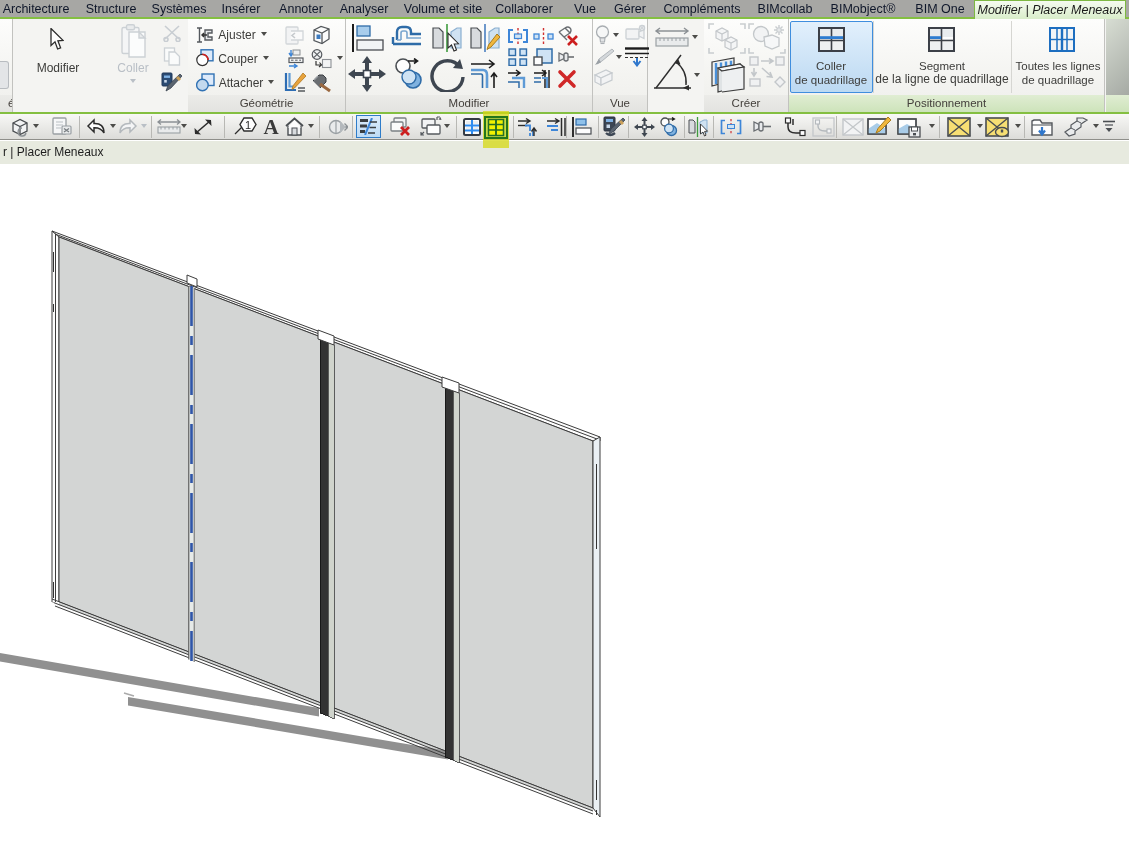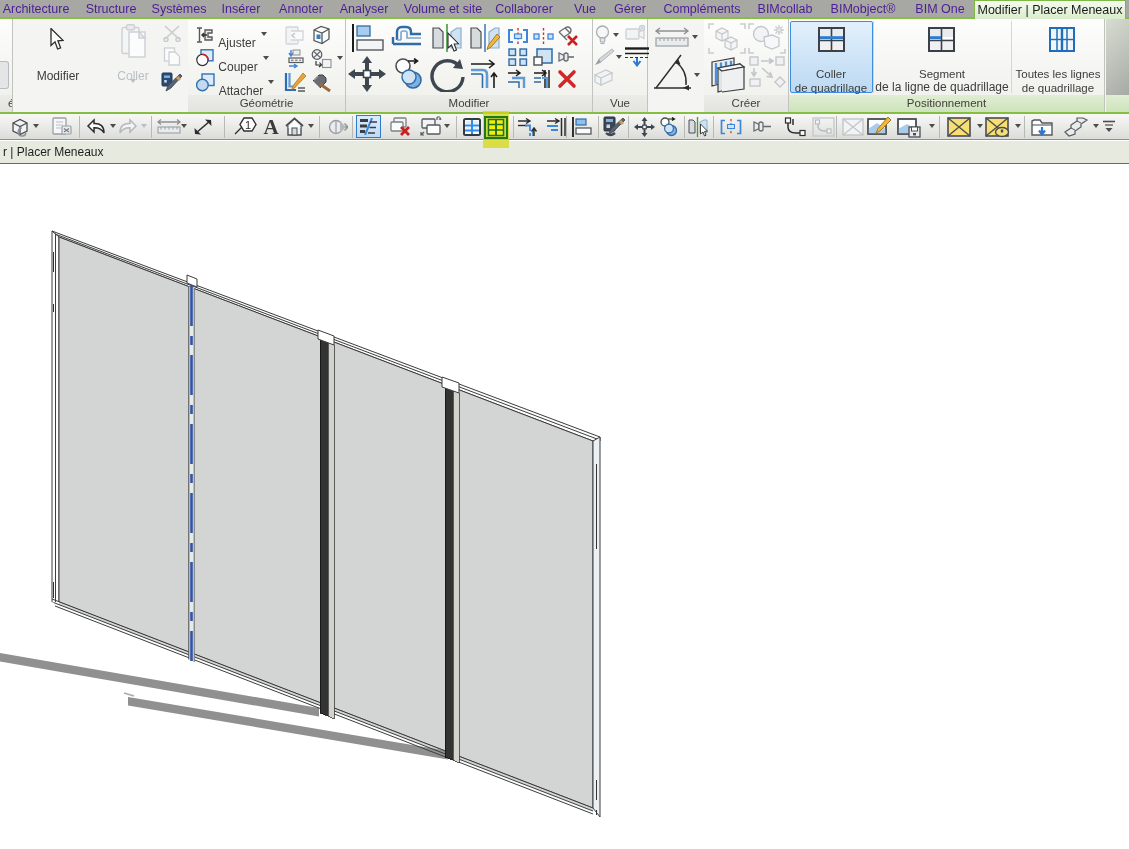--- a/index.html
+++ b/index.html
@@ -2,46 +2,46 @@
 <html><head>
 <meta charset="utf-8">
 <style>
 * { margin:0; padding:0; box-sizing:border-box; }
 html,body { width:1129px; height:849px; overflow:hidden; background:#fff;
   font-family:"Liberation Sans", sans-serif; }
 #page { position:relative; width:1129px; height:849px; }
 
 #tabbar { position:absolute; left:0; top:0; width:1129px; height:17px;
   background:#a7a7a4; }
-.tab { position:absolute; top:2px; font-size:12.5px; color:#4c1d95; transform:translateX(-50%); white-space:nowrap; }
+.tab { position:absolute; top:2px; font-size:12.5px; color:#0f172a; transform:translateX(-50%); white-space:nowrap; }
 #activetab { position:absolute; left:974px; top:0; width:152px; height:19px;
   background:linear-gradient(#f5fbf0,#d9edca); border:1px solid #7db842; border-bottom:none;
-  font-size:12.5px; color:#1b1b1b; text-align:center; line-height:18px; z-index:3;}
+  font-size:12.5px; color:#1b1b1b; text-align:center; line-height:18px; z-index:3;font-style:italic;}
 #greenline1 { position:absolute; left:0; top:17px; width:1129px; height:2px; background:#84bf41; }
 
 #ribbon { position:absolute; left:0; top:19px; width:1129px; height:93px; background:#f4f4f2; }
 .panel { position:absolute; top:0; height:93px; background:linear-gradient(#fdfdfc 0%,#f4f4f1 60%,#efefec 100%); border-right:1px solid #c2c2bf; }
 .plabel { position:absolute; left:0; bottom:0; width:100%; height:17px;
   background:linear-gradient(#ebebe8,#e3e3e0); font-size:11.5px; color:#44403c;
   text-align:center; line-height:16px; white-space:nowrap; overflow:hidden;}
 #greenline2 { position:absolute; left:0; top:112px; width:1129px; height:2px; background:#84bf41; }
 
 #qat { position:absolute; left:0; top:114px; width:1129px; height:26px;
   background:linear-gradient(#f8f8f6,#dcdcd9); border-bottom:1px solid #8e8e8a; }
 .qsep { position:absolute; top:2px; width:1px; height:22px; background:#b8b8b4; z-index:5;}
 .qi { position:absolute; z-index:6; }
 
 #status { position:absolute; left:0; top:141px; width:1129px; height:28px;
-  background:#e7eadf; border-bottom:6px solid #a16207; font-size:12px; color:#1e1e1e; }
+  background:#e7eadf; border-bottom:1px solid #a16207; font-size:12px; color:#1e1e1e; }
 
 #canvas { position:absolute; left:0; top:164px; width:1129px; height:685px; background:#ffffff; }
 .dd { position:absolute; width:0; height:0; border-left:3.5px solid transparent; border-right:3.5px solid transparent; border-top:4px solid #4c4c49; z-index:2;}
 .ddg { border-top-color:#b9bfc6; }
 .ri { position:absolute; z-index:2; }
-.rt { position:absolute; z-index:2; font-size:12px; color:#3c3c3a; white-space:nowrap; transform:translateX(-50%);margin-top:8px; }
+.rt { position:absolute; z-index:2; font-size:12px; color:#3c3c3a; white-space:nowrap; transform:translateX(-50%); }
 .gt { color:#b9bfc6; }
 </style>
 </head>
 <body>
 <div id="page">
 
   <div id="tabbar">
     <span class="tab" style="left:36px">Architecture</span>
     <span class="tab" style="left:111px">Structure</span>
     <span class="tab" style="left:179px">Systèmes</span>

